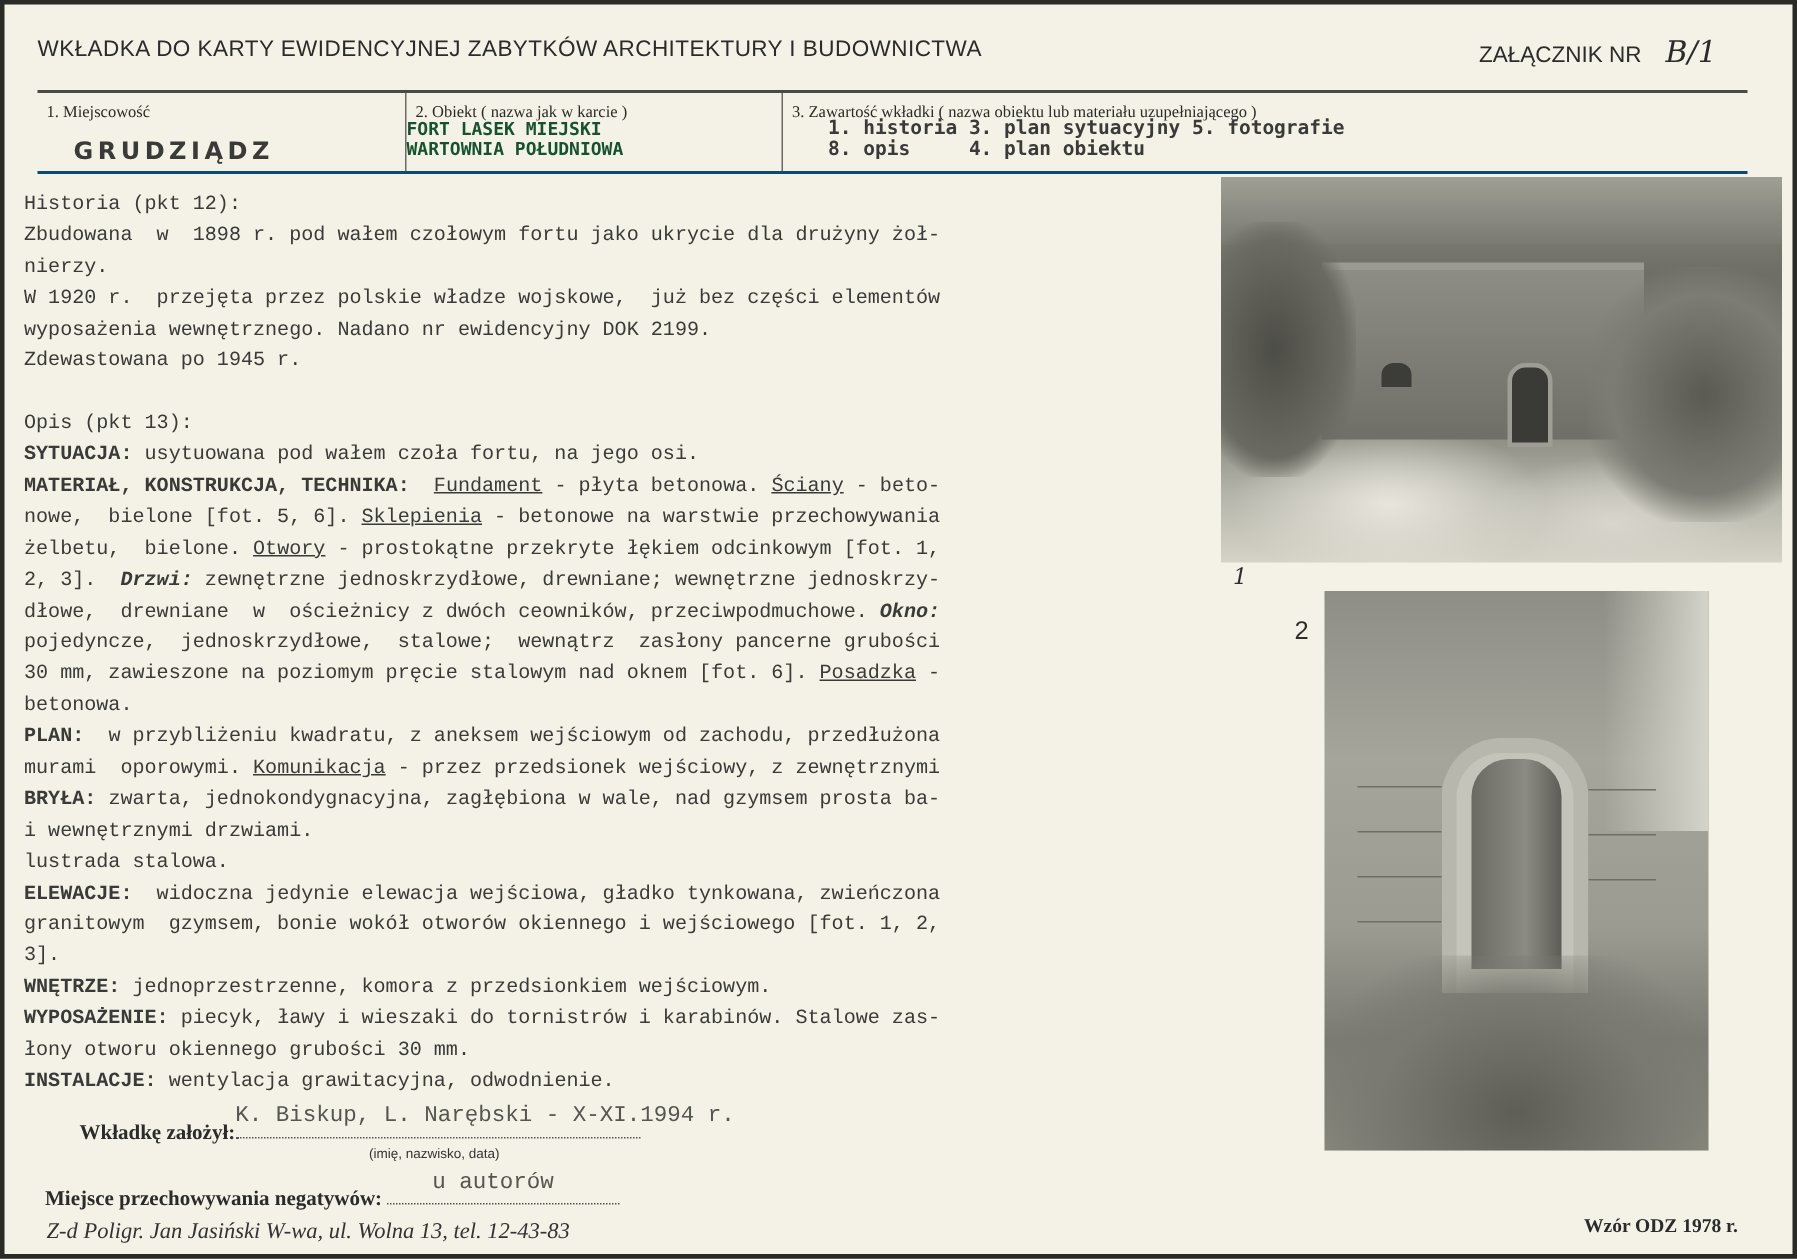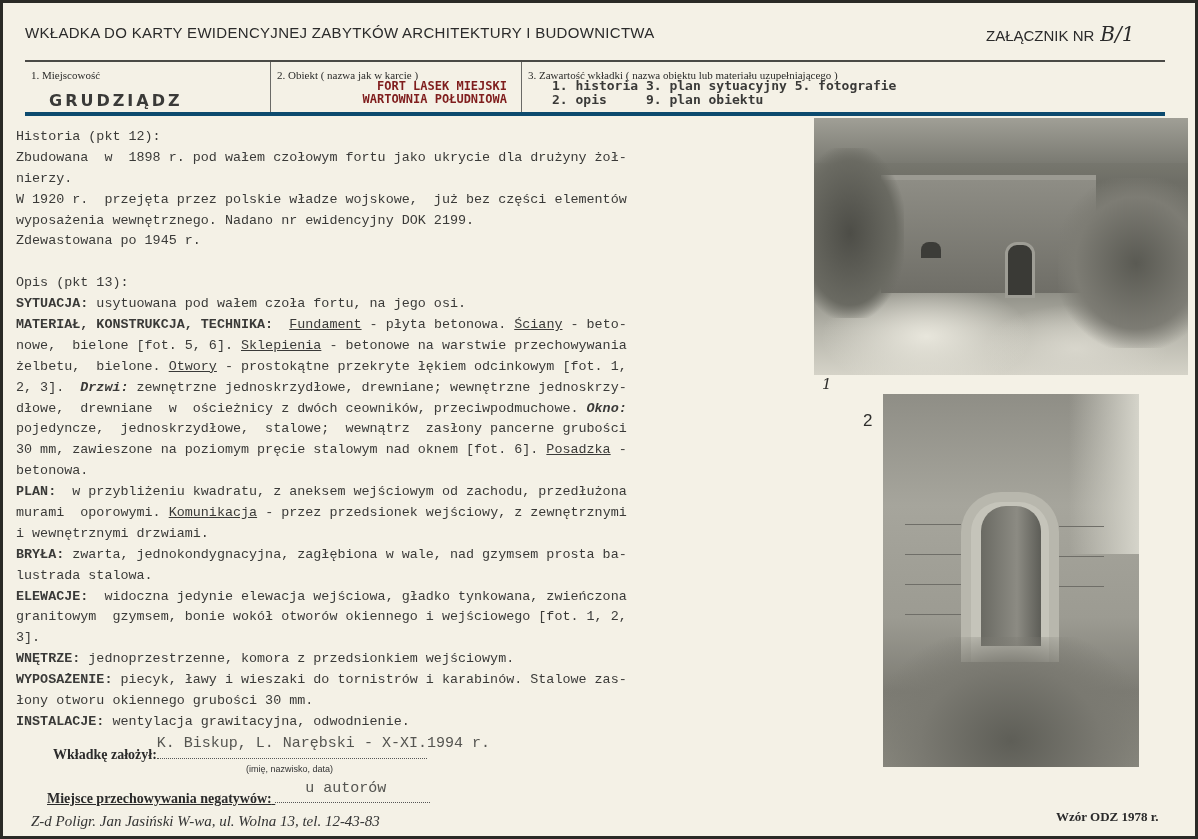--- a/index.html
+++ b/index.html
@@ -10,37 +10,37 @@
     font-family: "Liberation Serif", serif; color: #2a2a28;
   }
   .top-title {
     position: absolute; left: 22px; top: 21px;
     font-family: "Liberation Sans", sans-serif; font-size: 15px; letter-spacing: 0.3px; color: #2b2b2b;
   }
   .annex {
     position: absolute; left: 983px; top: 19px;
     font-family: "Liberation Sans", sans-serif; font-size: 15px; color: #2b2b2b;
   }
-  .annex .hand { font-family: "DejaVu Serif", serif; font-size: 20px; font-style: italic; margin-left: 6px; }
+  .annex .hand { font-family: "DejaVu Serif", serif; font-size: 20px; font-style: italic; margin-left: 16px; }
   .hdr {
     position: absolute; left: 22px; top: 57px; width: 1140px; height: 56px;
-    border-top: 2px solid #4a4a46; border-bottom: 4px solid #0c4a6e;
+    border-top: 2px solid #4a4a46; border-bottom: 2px solid #0c4a6e;
     display: flex;
   }
   .hdr .cell { position: relative; height: 100%; }
   .hdr .c1 { width: 246px; border-right: 1px solid #6a6a66; }
   .hdr .c2 { width: 251px; border-right: 1px solid #6a6a66; }
   .hdr .c3 { flex: 1; }
   .hdr .lbl { position: absolute; left: 6px; top: 7px; font-size: 11px; white-space: nowrap; }
   .hdr .city {
     position: absolute; left: 24px; top: 29px; font-family: "DejaVu Sans", sans-serif;
     font-weight: bold; font-size: 16px; letter-spacing: 3px; color: #3a3a38;
   }
   .mono { font-family: "DejaVu Sans Mono", monospace; }
-  .hdr .obj { position: absolute; left: 0; right: 14px; top: 18px; text-align: right; font-size: 12px; font-weight: bold; line-height: 13px; color: #7f1d1d; }
+  .hdr .obj { position: absolute; left: 0; right: 0; top: 18px; text-align: left; font-size: 12px; font-weight: bold; line-height: 13px; color: #14532d; }
   .hdr .cont { position: absolute; left: 30px; top: 17px; font-size: 13px; font-weight: bold; line-height: 14px; color: #3a3a38; white-space: pre; }
   .body-text {
     position: absolute; left: 13px; top: 124px; width: 785px;
     font-family: "Liberation Mono", monospace; font-size: 13.4px; line-height: 20.9px; color: #3a3a38;
   }
   .body-text .ln { white-space: pre; display: block; height: 20.9px; }
   .body-text .gap { height: 20.9px; }
   .b { font-weight: bold; }
   .u { text-decoration: underline; }
   .bi { font-weight: bold; font-style: italic; }
@@ -66,21 +66,21 @@
   }
   .p2-arch { position: absolute; left: 78px; top: 98px; width: 98px; height: 170px; border: 10px solid #b8b7ad; border-bottom: none; border-radius: 40px 40px 0 0; background: #c5c4ba; }
   .p2-door { position: absolute; left: 84px; top: 110px; width: 60px; height: 140px; background: linear-gradient(90deg,#6a6a63,#8c8b83 60%,#5d5d57); border-radius: 25px 25px 0 0; }
   .p2-block { position: absolute; height: 1px; background: #6f6e68; }
   .p2-veg { position: absolute; left: 0; bottom: 0; width: 100%; height: 130px; background: radial-gradient(ellipse at 50% 80%, #5e5e57 0%, #7a7971 50%, transparent 80%); }
   .p2-glow { position: absolute; right: 0; top: 0; width: 70px; height: 160px; background: linear-gradient(90deg, transparent, #d5d4ca); }
   .sig { position: absolute; left: 28px; top: 742px; font-size: 14px; font-weight: bold; white-space: nowrap; color: #2b2b2b; margin-left: 22px; }
   .sig .line { display: inline-block; width: 270px; border-bottom: 1px dotted #555; position: relative; height: 14px; vertical-align: baseline; }
   .sig .val { position: absolute; left: 0; top: -10px; font-family: "Liberation Mono", monospace; font-weight: normal; font-size: 15px; color: #555551; white-space: pre; }
   .sig-hint { position: absolute; left: 243px; top: 761px; font-family: "Liberation Sans", sans-serif; font-size: 9px; color: #333; }
-  .neg { position: absolute; left: 44px; top: 786px; font-size: 14px; font-weight: bold; white-space: nowrap; color: #2b2b2b; text-decoration: underline; }
+  .neg { position: absolute; left: 27px; top: 786px; font-size: 14px; font-weight: bold; white-space: nowrap; color: #2b2b2b; }
   .neg .line { display: inline-block; width: 155px; border-bottom: 1px dotted #555; position: relative; height: 14px; }
   .neg .val { position: absolute; left: 30px; top: -9px; font-family: "Liberation Mono", monospace; font-weight: normal; font-size: 15px; color: #555551; }
   .printer { position: absolute; left: 28px; top: 810px; font-size: 15px; font-style: italic; color: #333; }
   .model { position: absolute; left: 1053px; top: 806px; font-size: 13px; font-weight: bold; color: #2b2b2b; }
 </style>
 </head>
 <body>
 
 <div class="page">
 
@@ -96,21 +96,21 @@
     </div>
     <div class="cell c2">
       <div class="lbl">2. Obiekt ( nazwa jak w karcie )</div>
       <div class="obj mono">
         <div>FORT LASEK MIEJSKI</div>
         <div>WARTOWNIA POŁUDNIOWA</div>
       </div>
     </div>
     <div class="cell c3">
       <div class="lbl">3. Zawartość wkładki ( nazwa obiektu lub materiału uzupełniającego )</div>
-      <div class="cont mono"><div>1. historia 3. plan sytuacyjny 5. fotografie</div><div>2. opis     9. plan obiektu</div></div>
+      <div class="cont mono"><div>1. historia 3. plan sytuacyjny 5. fotografie</div><div>8. opis     4. plan obiektu</div></div>
     </div>
   </div>
 
   <div class="body-text">
     <span class="ln">Historia (pkt 12):</span>
     <span class="ln">Zbudowana  w  1898 r. pod wałem czołowym fortu jako ukrycie dla drużyny żoł-</span>
     <span class="ln">nierzy.</span>
     <span class="ln">W 1920 r.  przejęta przez polskie władze wojskowe,  już bez części elementów</span>
     <span class="ln">wyposażenia wewnętrznego. Nadano nr ewidencyjny DOK 2199.</span>
     <span class="ln">Zdewastowana po 1945 r.</span>
@@ -120,22 +120,22 @@
     <span class="ln"><span class="b">MATERIAŁ, KONSTRUKCJA, TECHNIKA:</span>  <span class="u">Fundament</span><span> - płyta betonowa. </span><span class="u">Ściany</span><span> - beto-</span></span>
     <span class="ln"><span>nowe,  bielone [fot. 5, 6]. </span><span class="u">Sklepienia</span><span> - betonowe na warstwie przechowywania</span></span>
     <span class="ln"><span>żelbetu,  bielone. </span><span class="u">Otwory</span><span> - prostokątne przekryte łękiem odcinkowym [fot. 1,</span></span>
     <span class="ln"><span>2, 3].  </span><span class="bi">Drzwi:</span><span> zewnętrzne jednoskrzydłowe, drewniane; wewnętrzne jednoskrzy-</span></span>
     <span class="ln"><span>dłowe,  drewniane  w  ościeżnicy z dwóch ceowników, przeciwpodmuchowe. </span><span class="bi">Okno:</span></span>
     <span class="ln">pojedyncze,  jednoskrzydłowe,  stalowe;  wewnątrz  zasłony pancerne grubości</span>
     <span class="ln"><span>30 mm, zawieszone na poziomym pręcie stalowym nad oknem [fot. 6]. </span><span class="u">Posadzka</span><span> -</span></span>
     <span class="ln">betonowa.</span>
     <span class="ln"><span class="b">PLAN:</span><span>  w przybliżeniu kwadratu, z aneksem wejściowym od zachodu, przedłużona</span></span>
     <span class="ln"><span>murami  oporowymi. </span><span class="u">Komunikacja</span><span> - przez przedsionek wejściowy, z zewnętrznymi</span></span>
+    <span class="ln"><span class="b">BRYŁA:</span><span> zwarta, jednokondygnacyjna, zagłębiona w wale, nad gzymsem prosta ba-</span></span>
     <span class="ln">i wewnętrznymi drzwiami.</span>
-    <span class="ln"><span class="b">BRYŁA:</span><span> zwarta, jednokondygnacyjna, zagłębiona w wale, nad gzymsem prosta ba-</span></span>
     <span class="ln">lustrada stalowa.</span>
     <span class="ln"><span class="b">ELEWACJE:</span><span>  widoczna jedynie elewacja wejściowa, gładko tynkowana, zwieńczona</span></span>
     <span class="ln">granitowym  gzymsem, bonie wokół otworów okiennego i wejściowego [fot. 1, 2,</span>
     <span class="ln">3].</span>
     <span class="ln"><span class="b">WNĘTRZE:</span><span> jednoprzestrzenne, komora z przedsionkiem wejściowym.</span></span>
     <span class="ln"><span class="b">WYPOSAŻENIE:</span><span> piecyk, ławy i wieszaki do tornistrów i karabinów. Stalowe zas-</span></span>
     <span class="ln">łony otworu okiennego grubości 30 mm.</span>
     <span class="ln"><span class="b">INSTALACJE:</span><span> wentylacja grawitacyjna, odwodnienie.</span></span>
   </div>
 

